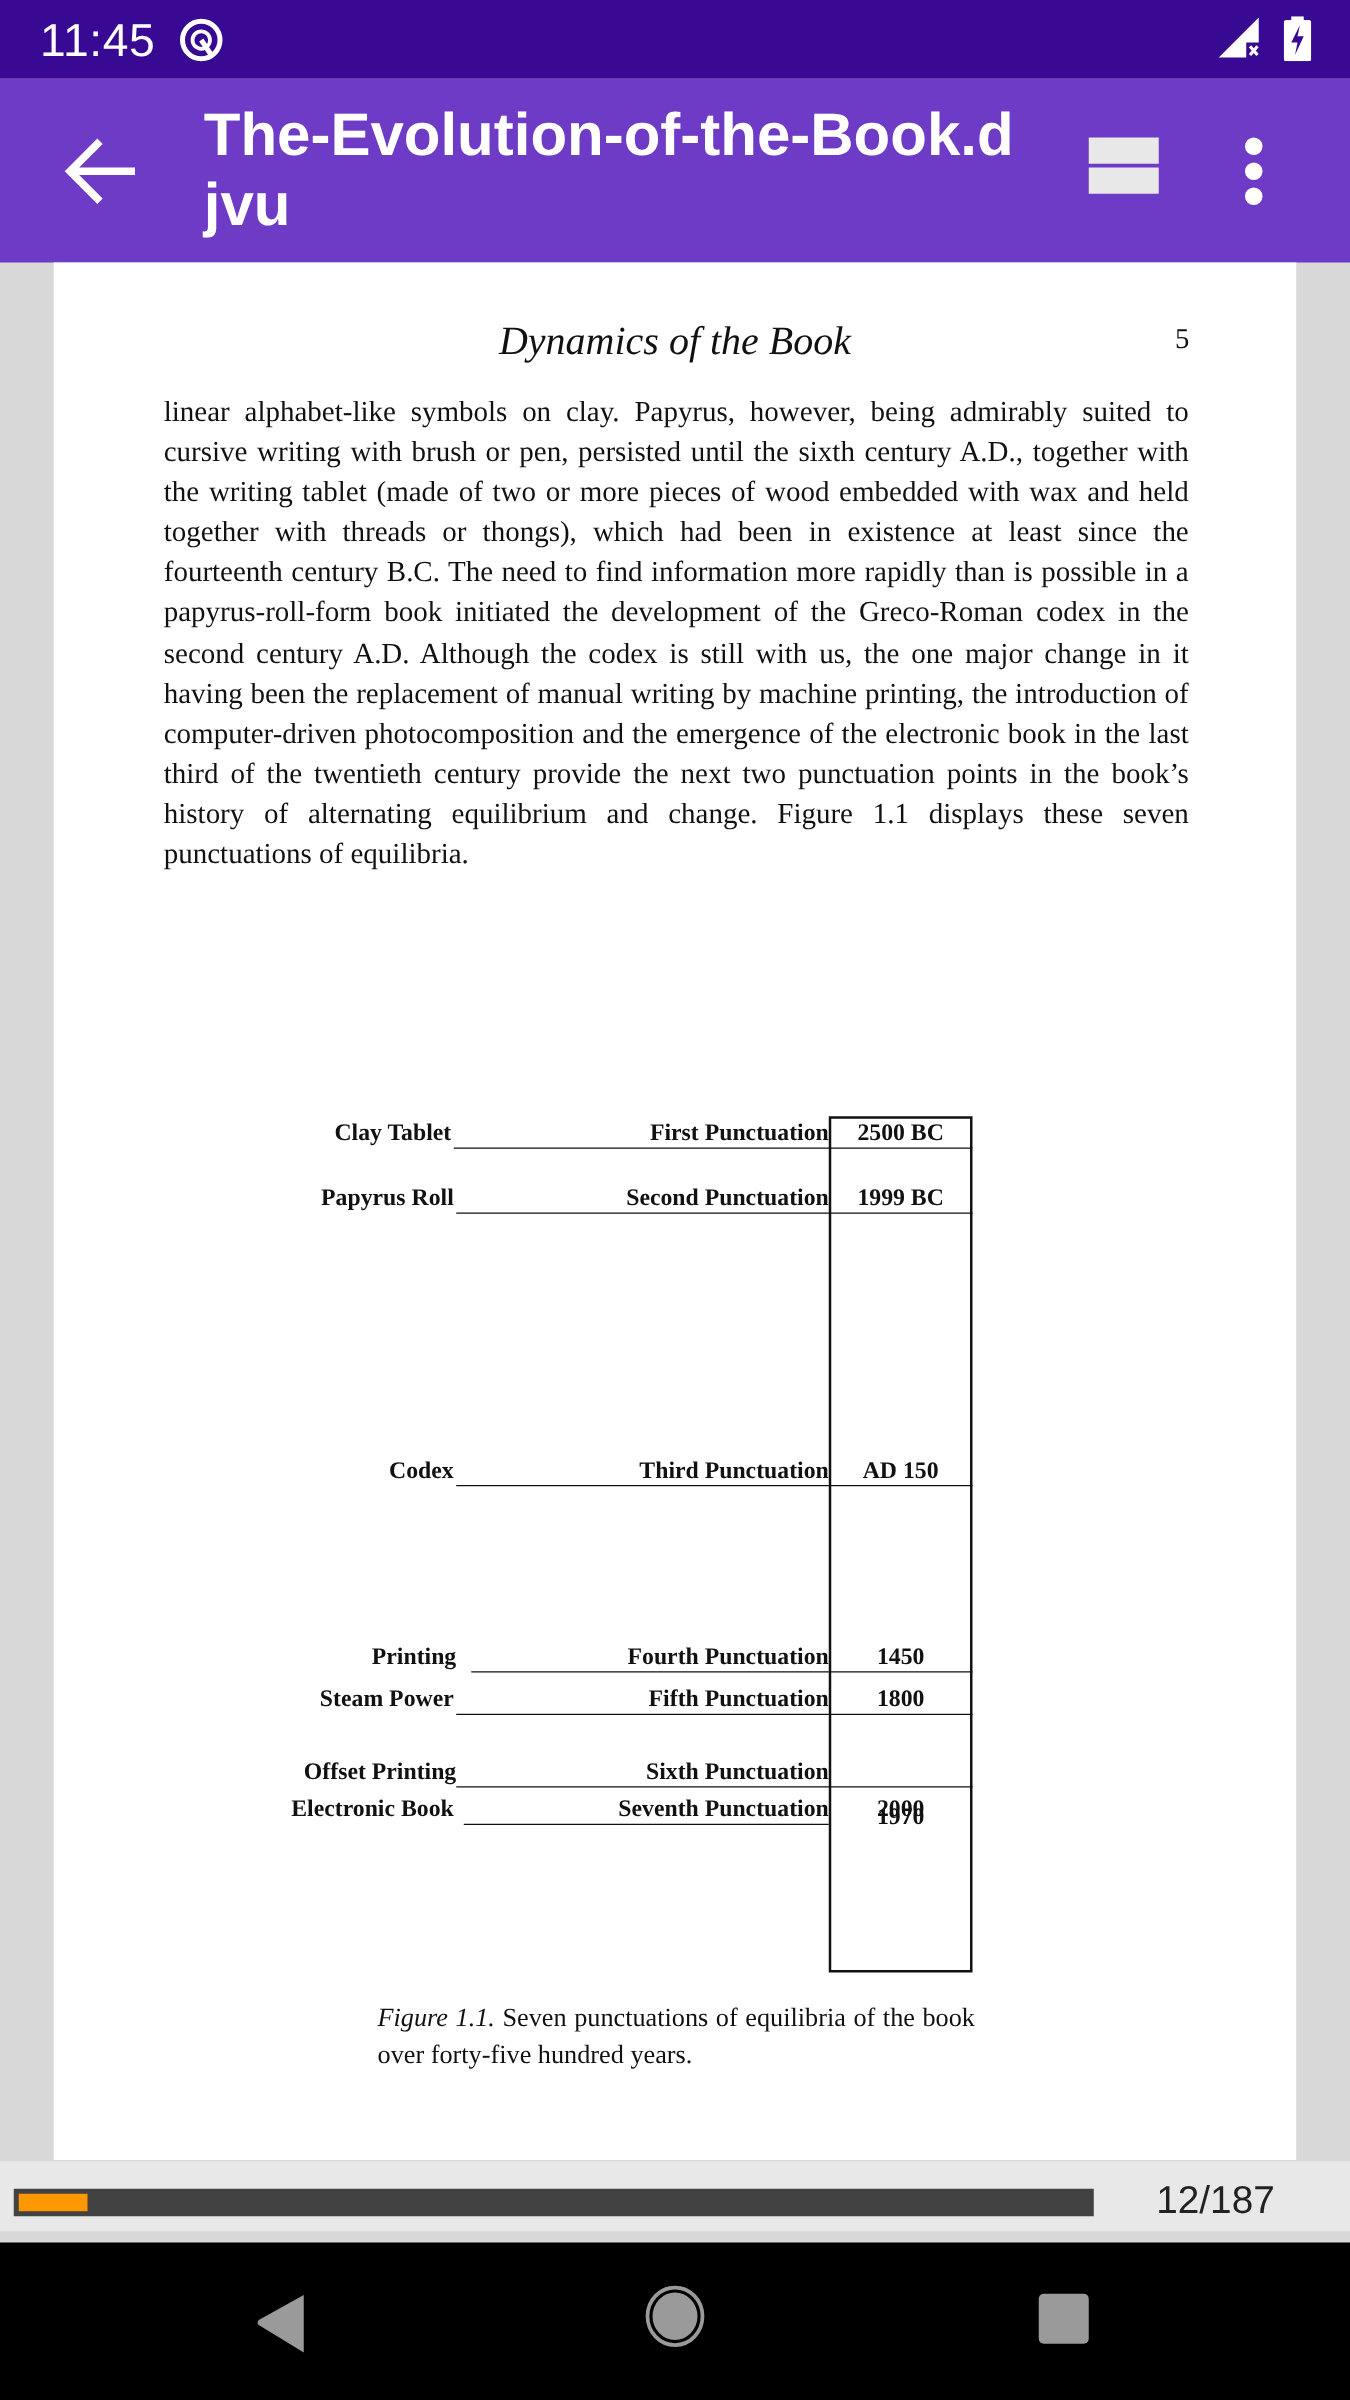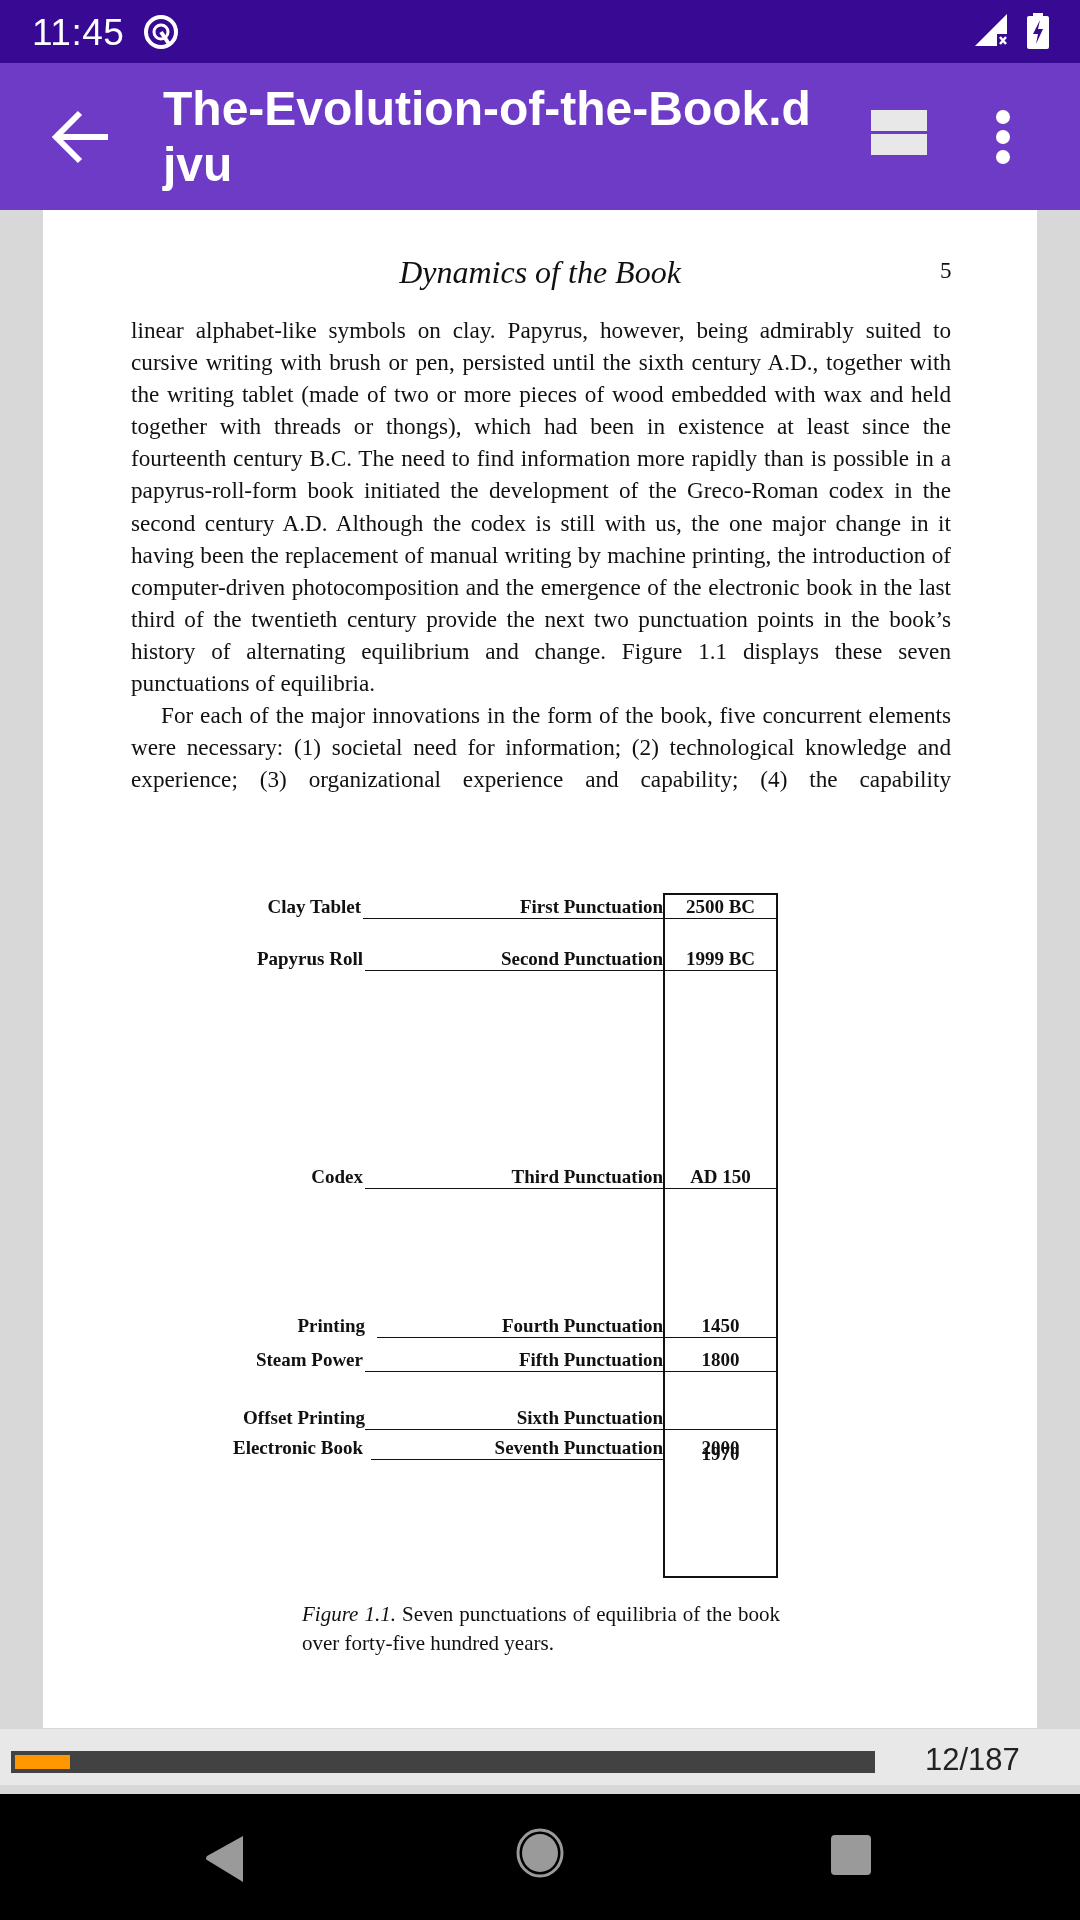--- a/index.html
+++ b/index.html
@@ -88,21 +88,20 @@
     <span class="dot" style="top:42px"></span>
   </div>
 </div>
 
 <div class="page">
   <div class="running-head">Dynamics of the Book</div>
   <div class="page-number">5</div>
 
   <div class="body-text">
     <p class="last">linear alphabet-like symbols on clay. Papyrus, however, being admirably suited to cursive writing with brush or pen, persisted until the sixth century A.D., together with the writing tablet (made of two or more pieces of wood embedded with wax and held together with threads or thongs), which had been in existence at least since the fourteenth century B.C. The need to find information more rapidly than is possible in a papyrus-roll-form book initiated the development of the Greco-Roman codex in the second century A.D. Although the codex is still with us, the one major change in it having been the replacement of manual writing by machine printing, the introduction of computer-driven photocomposition and the emergence of the electronic book in the last third of the twentieth century provide the next two punctuation points in the book’s history of alternating equilibrium and change. Figure 1.1 displays these seven punctuations of equilibria.</p>
-    <p class="indent">For each of the major innovations in the form of the book, five concurrent elements were necessary: (1) societal need for information; (2) technological knowledge and experience; (3) organizational experience and capability; (4) the capability</p>
   </div>
 
   <div class="figure">
     <div class="fig-box"></div>
     <div id="fig-rows">
         <div class="fig-row fig-label" style="top: 686px; right: 676px;">Clay Tablet</div>
         <div class="fig-row fig-punct" style="top: 686px; left: 320px; width: 300px;">First Punctuation</div>
         <div class="fig-row fig-date" style="top: 686px; left: 622px; width: 111px;">2500 BC</div>
         <div class="fig-divider" style="top: 708px;"></div>
         <div class="fig-row fig-label" style="top: 738px; right: 674px;">Papyrus Roll</div>

